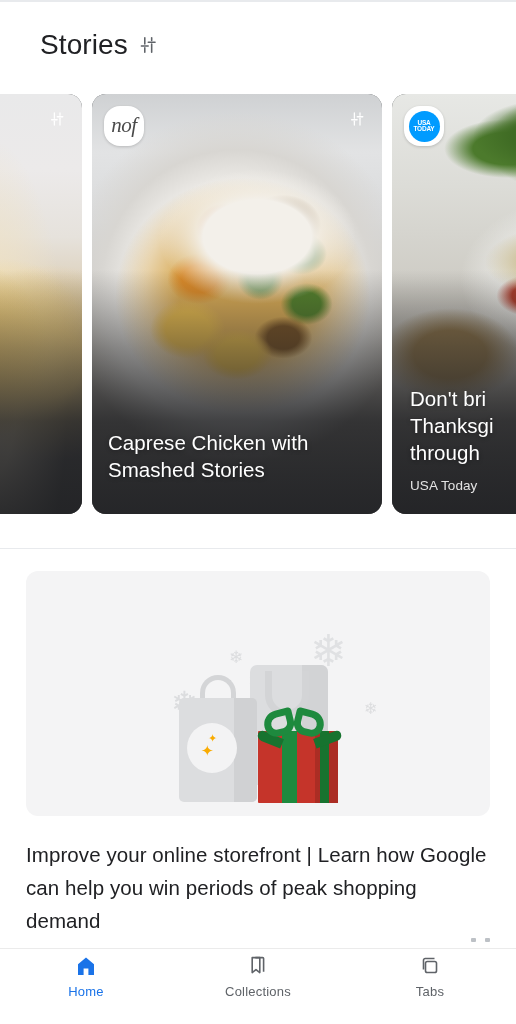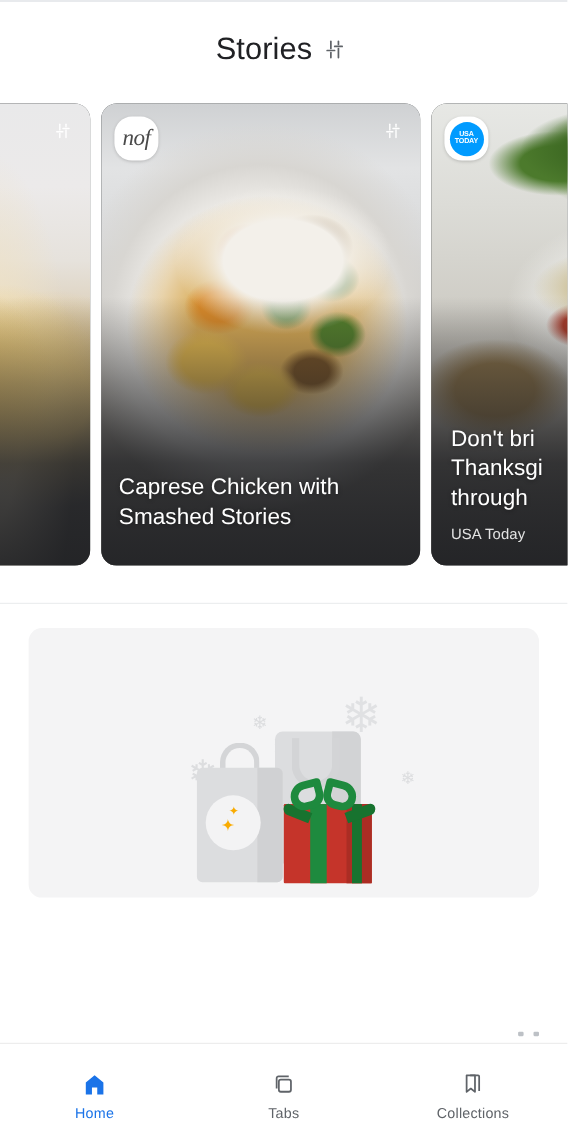--- a/index.html
+++ b/index.html
@@ -29,22 +29,22 @@
     background: #e8eaed;
     flex: 0 0 auto;
   }
 
   
   .header {
     flex: 0 0 auto;
     height: 86px;
     display: flex;
     align-items: center;
-    justify-content: center;
-    padding: 0 22px 0 26px;
+    justify-content: flex-start;
+    padding: 0 22px 0 40px;
     background: #ffffff;
   }
   .header-title {
     font-size: 28px;
     font-weight: 400;
     color: #202124;
     letter-spacing: 0.1px;
     line-height: 34px;
   }
   .header-action {
@@ -419,21 +419,21 @@
   }
 
   
   .bottom-nav {
     flex: 0 0 auto;
     height: 76px;
     border-top: 1px solid #ebebeb;
     background: #ffffff;
     display: flex;
     align-items: flex-start;
-    padding-top: 24px;
+    padding-top: 4px;
   }
   .nav-item {
     flex: 1 1 0;
     display: flex;
     flex-direction: column;
     align-items: center;
     gap: 5px;
     cursor: pointer;
   }
   .nav-icon {
@@ -568,53 +568,54 @@
       <div class="gift-box"></div>
       <div class="gift-box-dark"></div>
       <div class="gift-ribbon-v"></div>
       <div class="gift-ribbon-v2"></div>
       <div class="tail-l"></div>
       <div class="tail-r"></div>
       <div class="bow-l"></div>
       <div class="bow-r"></div>
     </div>
 
+    <div class="promo-headline">Improve your online storefront | Learn how Google can help you win periods of peak shopping demand</div>
 
     <div class="partial-dots">
       <i></i>
       <i></i>
     </div>
   </div>
 
   <div class="bottom-nav">
 
     <div class="nav-item active">
       <div class="nav-icon">
         <svg width="24" height="24" viewBox="0 0 24 24">
           <path d="M4 21V10.2L12 3.4l8 6.8V21h-5.6v-6.4H9.6V21H4z" fill="#1a73e8"></path>
         </svg>
       </div>
       <div class="nav-label">Home</div>
+    </div>
+
+    <div class="nav-item">
+      <div class="nav-icon">
+        <svg width="24" height="24" viewBox="0 0 24 24" fill="none" stroke="#5f6368" stroke-width="1.6" stroke-linejoin="round">
+          <path d="M6.2 3.6h7.6v15l-3.8-3-3.8 3z"></path>
+          <path d="M9.4 3.6h7.2a1 1 0 0 1 1 1v13.2"></path>
+        </svg>
+      </div>
+      <div class="nav-label">Collections</div>
     </div>
 
     <div class="nav-item">
       <div class="nav-icon">
         <svg width="24" height="24" viewBox="0 0 24 24" fill="none" stroke="#5f6368" stroke-width="1.6">
           <rect x="7.5" y="7.5" width="11" height="11" rx="1.8"></rect>
           <path d="M5.5 15.5V6.2a1.7 1.7 0 0 1 1.7-1.7h9.3"></path>
         </svg>
       </div>
       <div class="nav-label">Tabs</div>
     </div>
 
-    <div class="nav-item">
-      <div class="nav-icon">
-        <svg width="24" height="24" viewBox="0 0 24 24" fill="none" stroke="#5f6368" stroke-width="1.6" stroke-linejoin="round">
-          <path d="M6.2 3.6h7.6v15l-3.8-3-3.8 3z"></path>
-          <path d="M9.4 3.6h7.2a1 1 0 0 1 1 1v13.2"></path>
-        </svg>
-      </div>
-      <div class="nav-label">Collections</div>
-    </div>
-
   </div>
 
 </div>
 
 </body></html>

